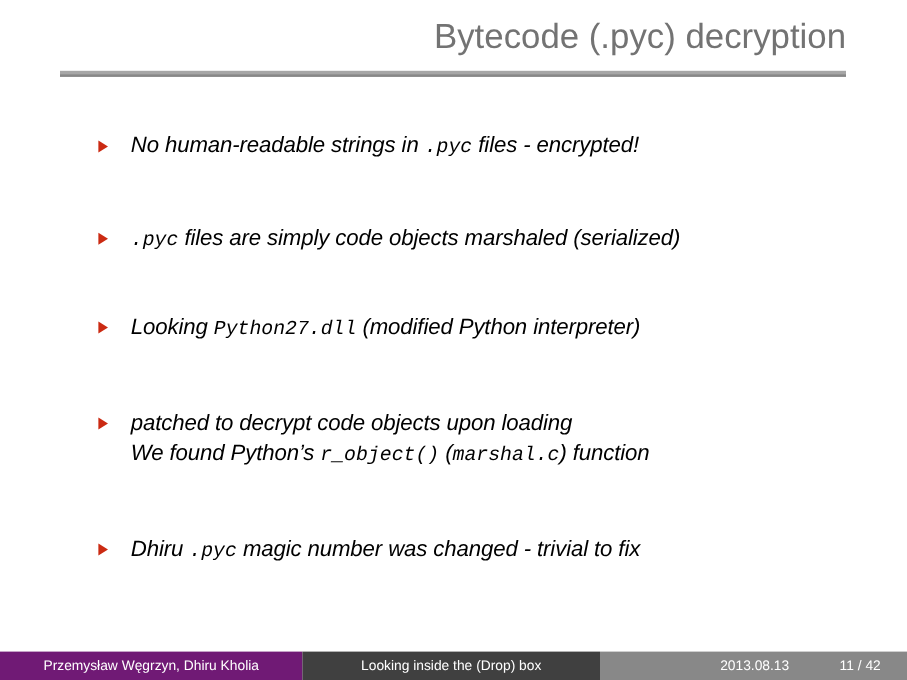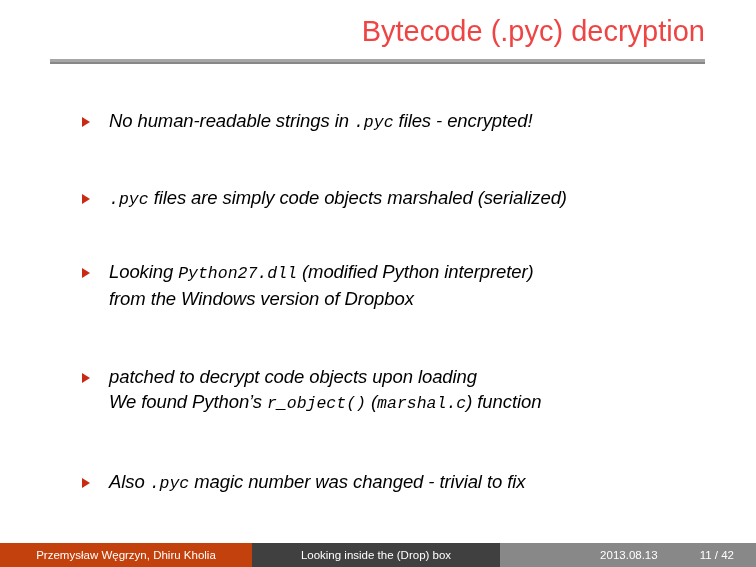--- a/index.html
+++ b/index.html
@@ -125,61 +125,60 @@
   }
   .footer-meta span {
     display: inline-block;
   }
 </style>
 </head>
 <body>
 
 <div class="slide">
 
-  <div class="slide-title" style="color: #ef4444;">Bytecode (.pyc) decryption</div>
+  <div class="slide-title" style="color: #737373;">Bytecode (.pyc) decryption</div>
 
   <div class="title-rule" style="background: rgb(166, 166, 166);"></div>
 
   <div class="content">
       <div class="bullet-row row-1">
         <span class="bullet-marker" style="border-left-color: rgb(203, 42, 18);"></span>
         <div class="bullet-text">
           <div><span>No human-readable strings in </span><span class="mono">.pyc</span><span> files - encrypted!</span></div>
         </div>
       </div>
       <div class="bullet-row row-2">
         <span class="bullet-marker" style="border-left-color: rgb(203, 42, 18);"></span>
         <div class="bullet-text">
           <div><span class="mono">.pyc</span><span> files are simply code objects marshaled (serialized)</span></div>
         </div>
       </div>
       <div class="bullet-row row-3">
         <span class="bullet-marker" style="border-left-color: rgb(203, 42, 18);"></span>
         <div class="bullet-text">
           <div><span>Looking </span><span class="mono">Python27.dll</span><span> (modified Python interpreter)</span></div>
-          <div><span>from the Windows version of Dropbox</span></div>
         </div>
       </div>
       <div class="bullet-row row-4">
         <span class="bullet-marker" style="border-left-color: rgb(203, 42, 18);"></span>
         <div class="bullet-text">
           <div><span>patched to decrypt code objects upon loading</span></div>
           <div><span>We found Python’s </span><span class="mono">r_object()</span><span> (</span><span class="mono">marshal.c</span><span>) function</span></div>
         </div>
       </div>
       <div class="bullet-row row-5">
         <span class="bullet-marker" style="border-left-color: rgb(203, 42, 18);"></span>
         <div class="bullet-text">
-          <div><span>Also </span><span class="mono">.pyc</span><span> magic number was changed - trivial to fix</span></div>
+          <div><span>Dhiru </span><span class="mono">.pyc</span><span> magic number was changed - trivial to fix</span></div>
         </div>
       </div>
     </div>
 
   <div class="footer" style="color: rgb(255, 255, 255);">
-    <div class="footer-seg footer-author" style="background: #c2410c;">Przemysław Węgrzyn, Dhiru Kholia</div>
+    <div class="footer-seg footer-author" style="background: #701a75;">Przemysław Węgrzyn, Dhiru Kholia</div>
     <div class="footer-seg footer-talk" style="background: #404040;">Looking inside the (Drop) box</div>
     <div class="footer-seg footer-meta" style="background: rgb(136, 136, 136);">
       <span>2013.08.13</span>
       <span>11 / 42</span>
     </div>
   </div>
 
 </div>
 
 </body></html>

